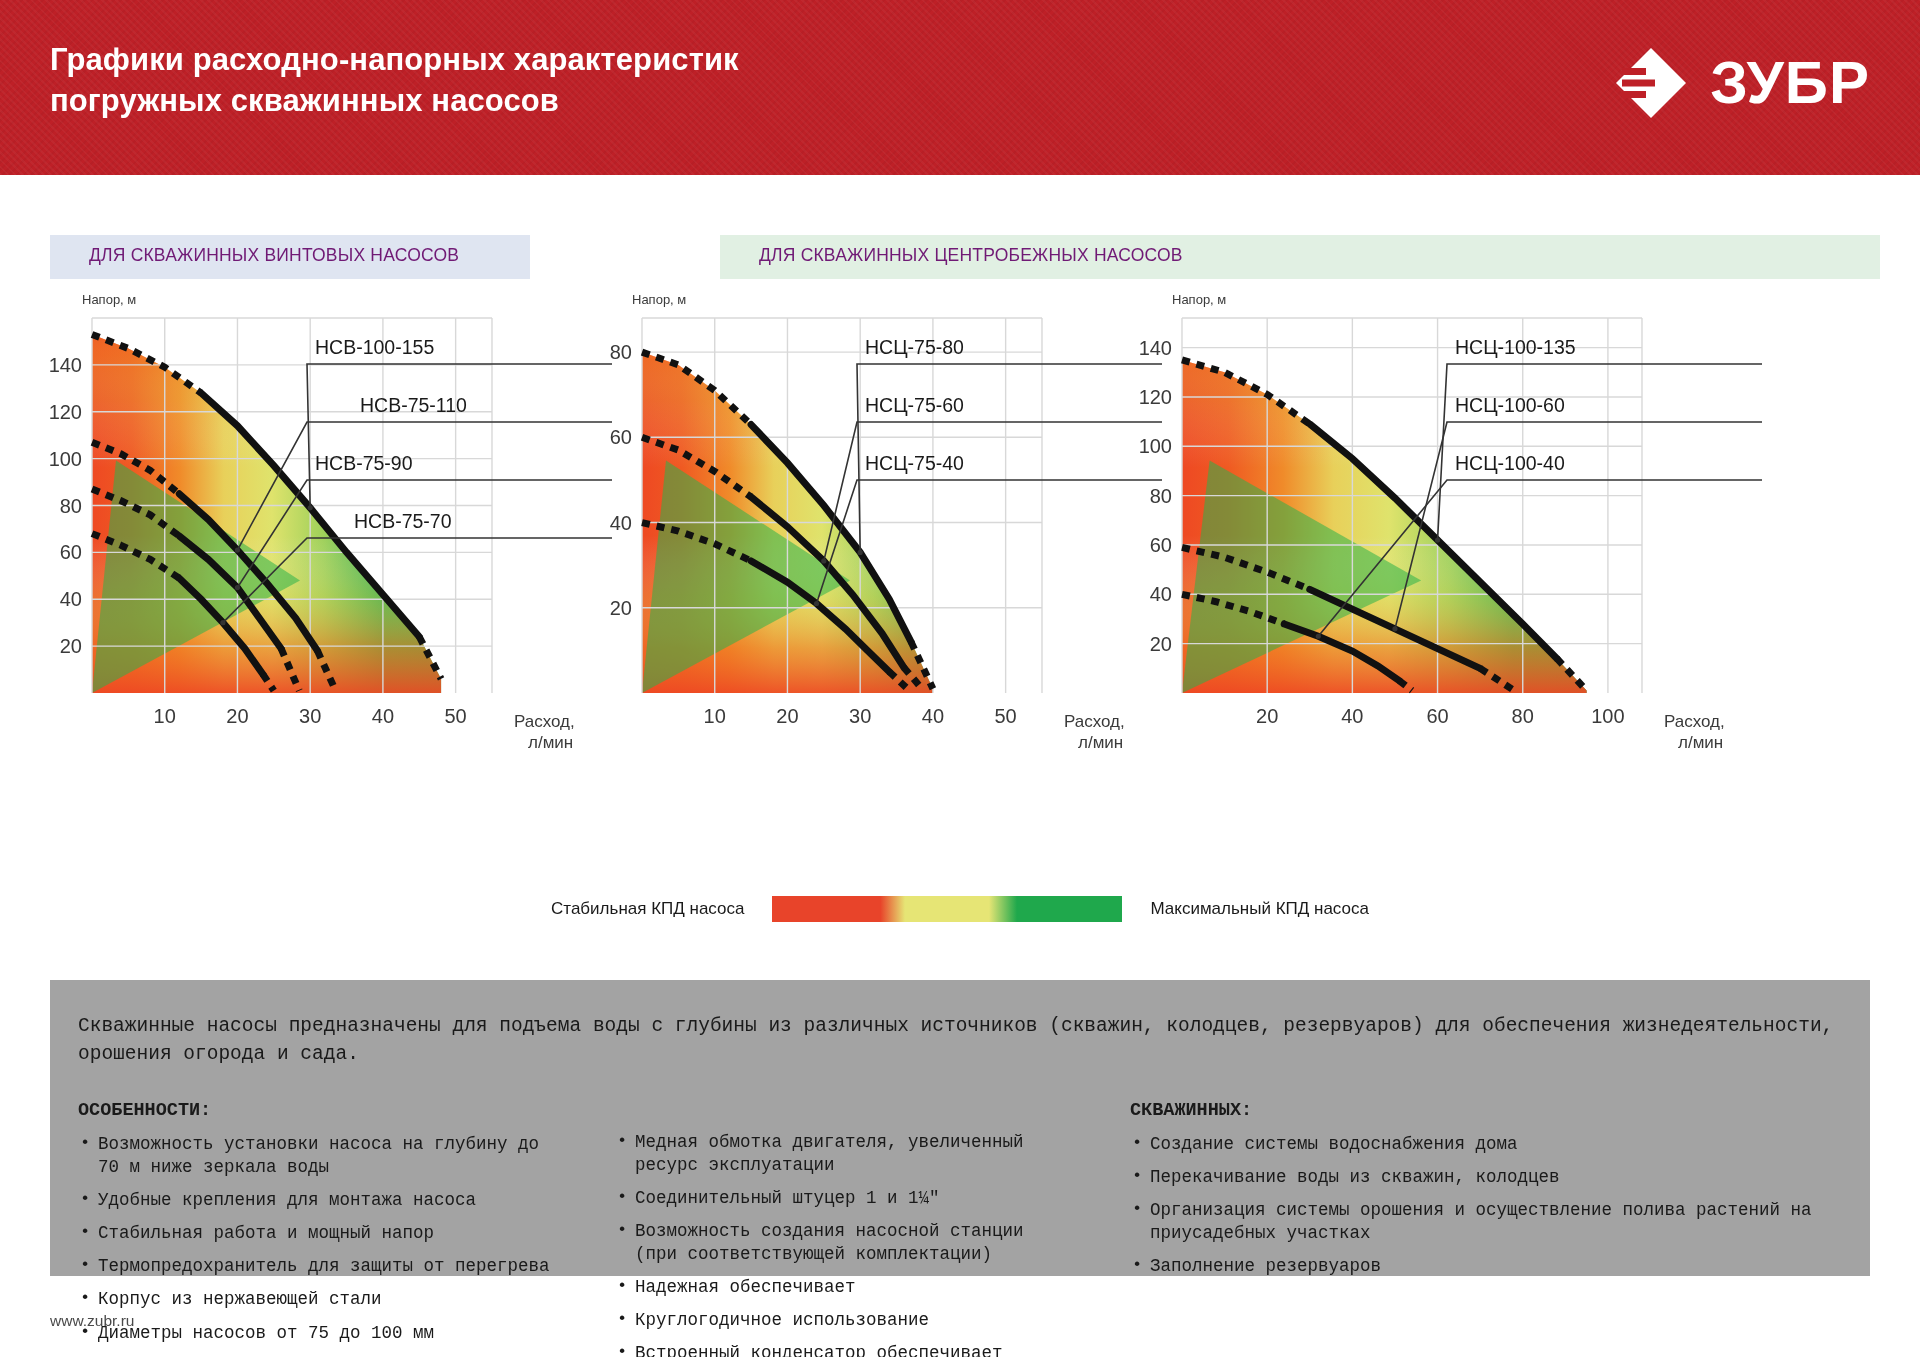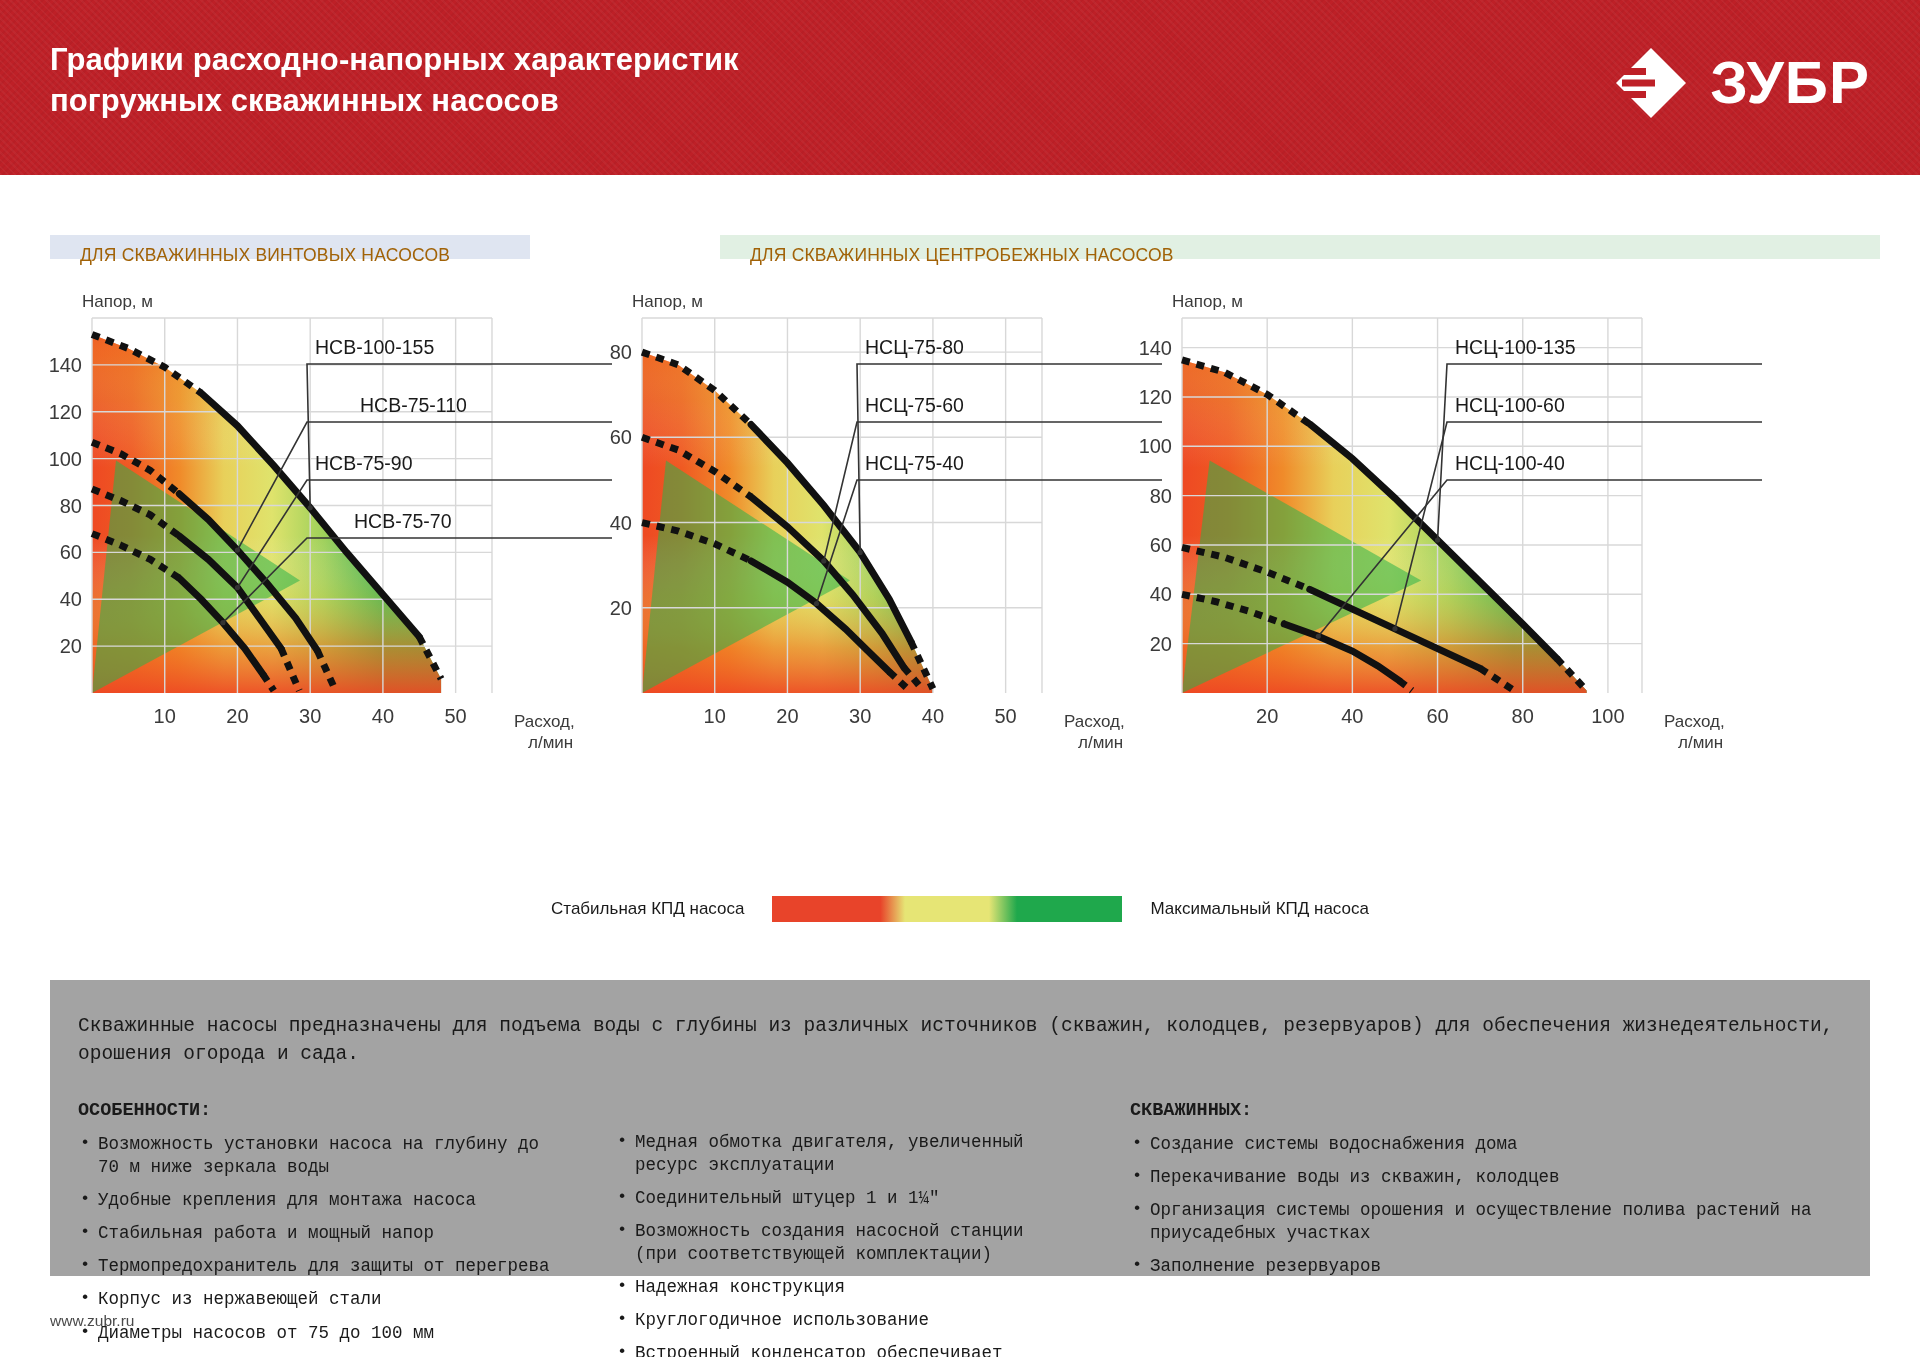--- a/index.html
+++ b/index.html
@@ -29,31 +29,31 @@
     width:1050px;
   }
   .header-title .l2{display:block;}
 
   .logo{ position:absolute; right:50px; top:46px; display:flex; align-items:center; gap:22px;}
   .logo-mark{ width:74px; height:74px; position:relative;}
   .logo-word{ color:#fff; font-size:60px; font-weight:bold; letter-spacing:1px; line-height:1; }
 
   
   .sec-head{
-    position:absolute; height:24px; line-height:40px;
-    font-size:17.5px; letter-spacing:.2px; color:#a16207;
-    padding-left:30px; white-space:nowrap;
+    position:absolute; height:44px; line-height:40px;
+    font-size:17.5px; letter-spacing:.2px; color:#701a75;
+    padding-left:39px; white-space:nowrap;
   }
   #sec-screw { left:50px;  top:235px; width:480px; background:#dfe5f1; }
   #sec-centr { left:720px; top:235px; width:1160px; background:#e1f0e3; }
 
   
   .chart { position:absolute; top:300px; }
   .chart .ylab{
-    position:absolute; font-size:17px; color:#3a3a3a; white-space:nowrap;
+    position:absolute; font-size:13px; color:#3a3a3a; white-space:nowrap;
   }
   .chart .xlab{
     position:absolute; font-size:17px; color:#3a3a3a; line-height:1.25; white-space:nowrap;
   }
   .tick-y{
     position:absolute; font-size:20px; color:#3a3a3a; text-align:right;
     transform:translateY(-50%); white-space:nowrap;
   }
   .tick-x{
     position:absolute; font-size:20px; color:#3a3a3a; text-align:center;
@@ -422,21 +422,21 @@
         <li>Диаметры насосов от 75 до 100 мм</li>
       </ul>
   </div>
 
   <div class="col" id="col2">
     <div class="spacer-head"></div>
     <ul id="list-features2">
         <li>Медная обмотка двигателя, увеличенный ресурс эксплуатации</li>
         <li>Соединительный штуцер 1 и 1¼"</li>
         <li>Возможность создания насосной станции (при соответствующей комплектации)</li>
-        <li>Надежная конструкция</li>
+        <li>Надежная обеспечивает</li>
         <li>Круглогодичное использование</li>
         <li>Встроенный конденсатор обеспечивает надежный пуск под нагрузкой</li>
       </ul>
   </div>
 
   <div class="col" id="col3">
     <h3>СКВАЖИННЫХ:</h3>
     <ul id="list-apps">
         <li>Создание системы водоснабжения дома</li>
         <li>Перекачивание воды из скважин, колодцев</li>

